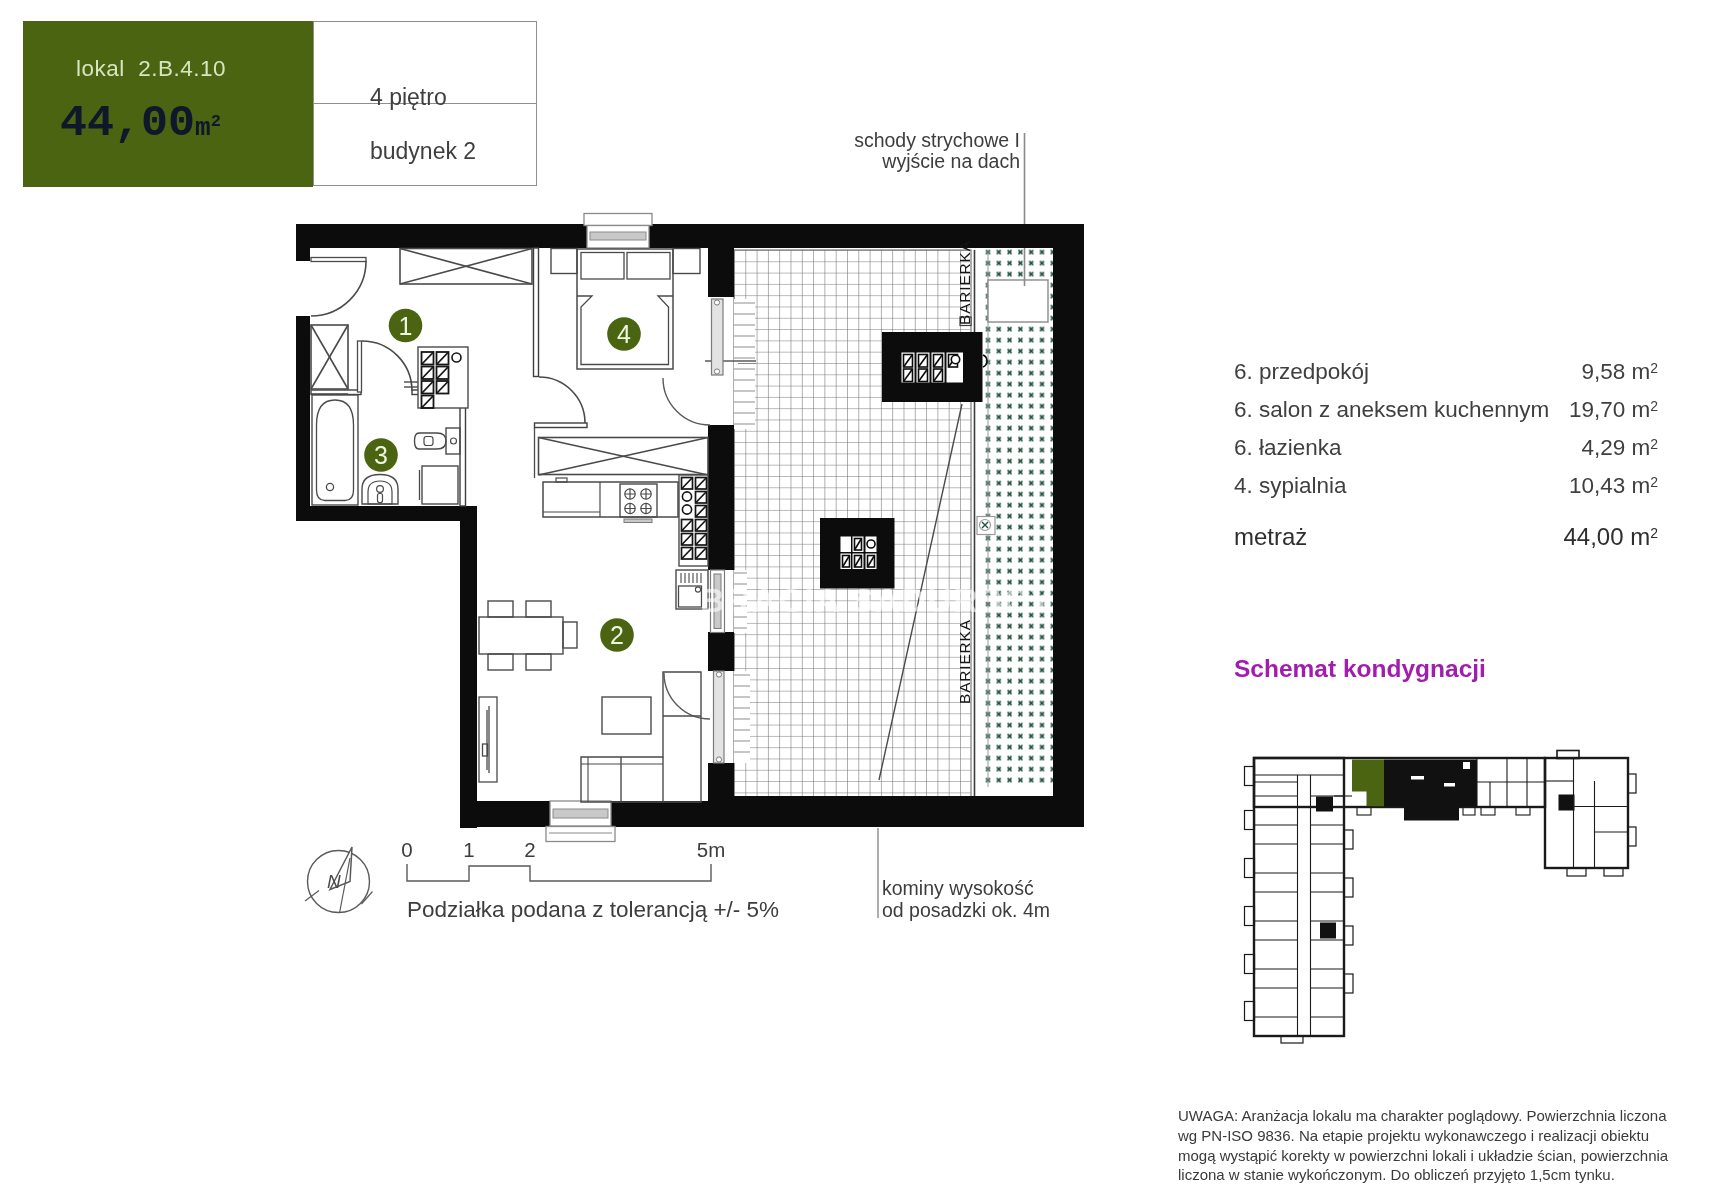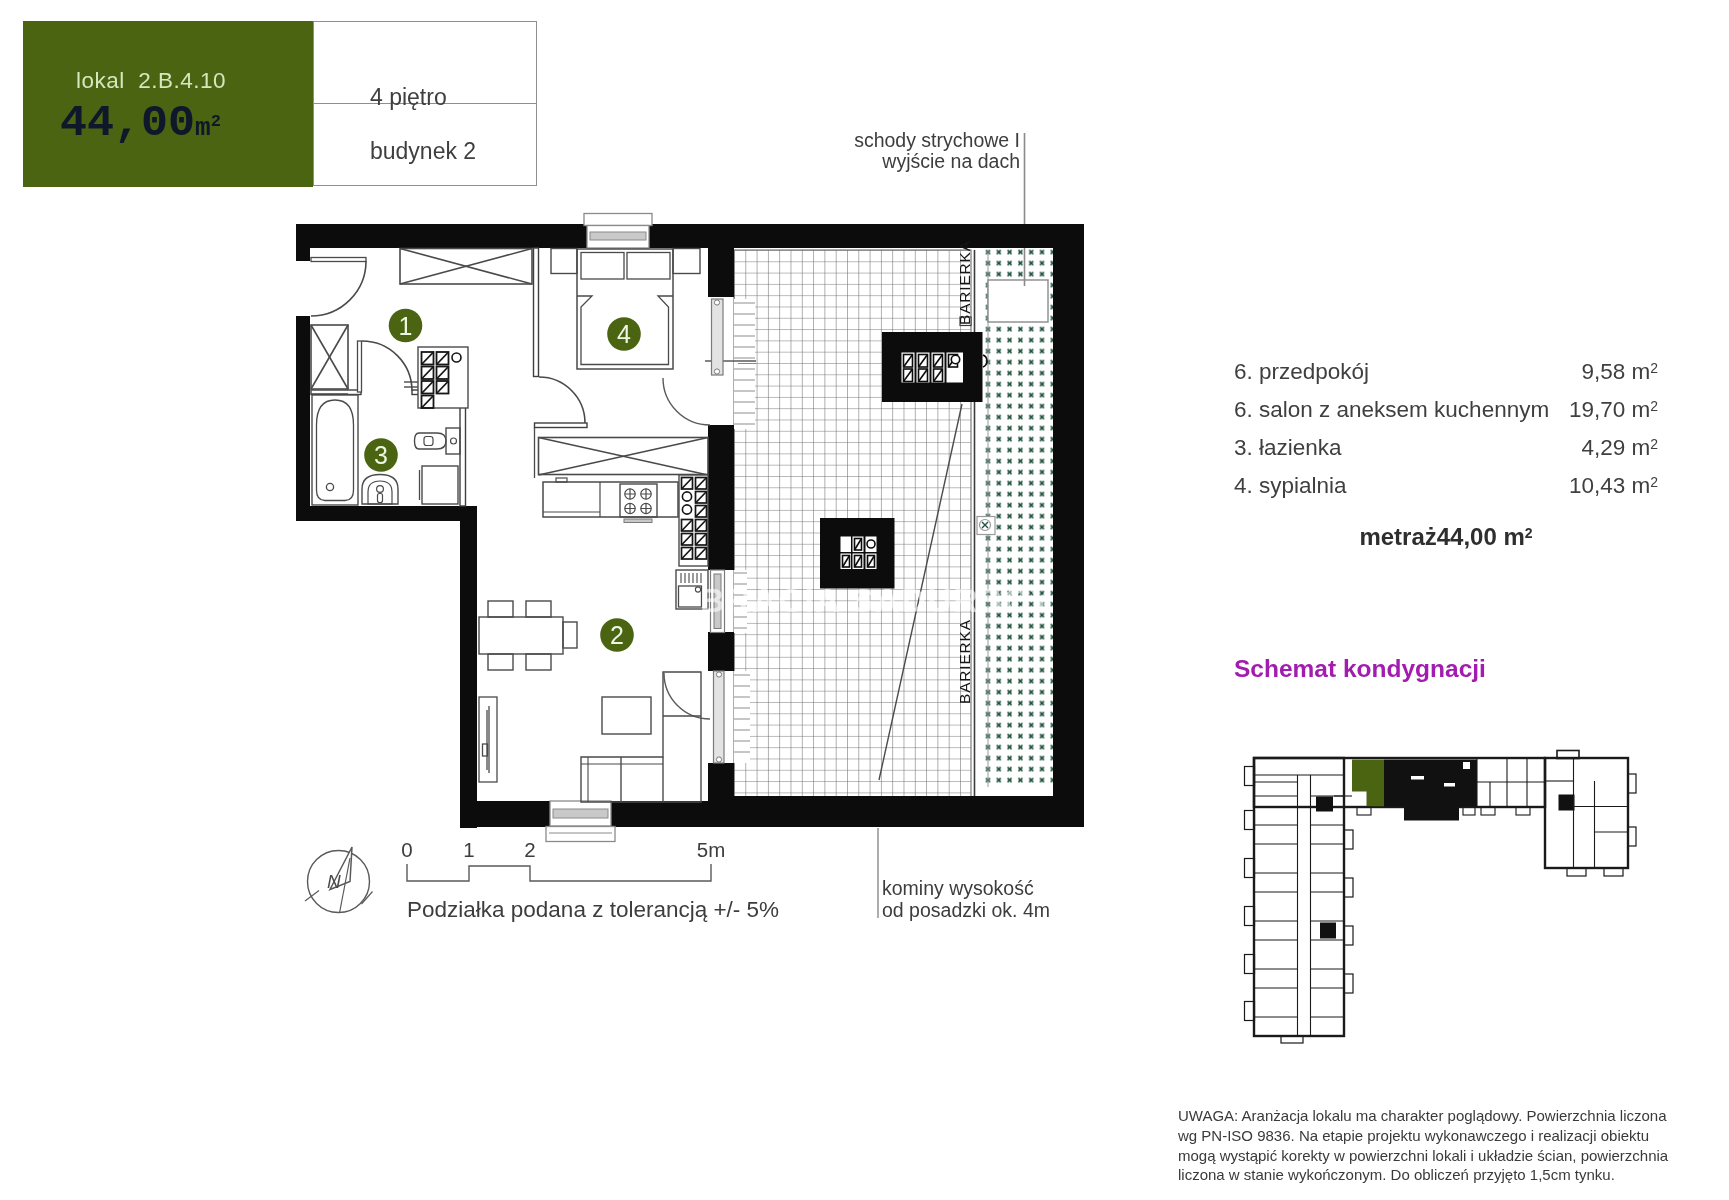--- a/index.html
+++ b/index.html
@@ -1,29 +1,29 @@
 <!DOCTYPE html>
 <html><head>
 <meta charset="utf-8">
 <style>
   html,body{margin:0;padding:0;}
   body{width:1729px;height:1200px;background:#ffffff;font-family:"Liberation Sans",sans-serif;position:relative;overflow:hidden;}
   .abs{position:absolute;}
   .hdr-green{left:23px;top:21px;width:290px;height:166px;background:#4a6412;}
-  .hdr-lokal{left:76px;top:68px;font-size:22.5px;color:#d7e6bd;letter-spacing:.5px;}
+  .hdr-lokal{left:76px;top:56px;font-size:22.5px;color:#d7e6bd;letter-spacing:.5px;}
   .hdr-area{left:60px;top:98px;color:#0f172a;font-weight:bold;font-size:45px;letter-spacing:0px;font-family:Liberation Mono, monospace;}
   .hdr-area .m2{font-size:26px;}
   .hdr-area .sup2{font-size:17px;vertical-align:9px;}
   .hdr-box{left:313px;top:21px;width:224px;height:165px;border:1px solid #8f8f8f;box-sizing:border-box;}
   .hdr-split{left:313px;top:103px;width:224px;height:1px;background:#8f8f8f;}
   .hdr-t1{left:370px;top:54px;font-size:23px;color:#3f3f3f;margin-top:30px;}
   .hdr-t2{left:370px;top:138px;font-size:23px;color:#3f3f3f;}
   .row{position:absolute;left:1234px;width:424px;display:flex;justify-content:space-between;font-size:22.5px;color:#3f3f3f;line-height:1;}
   .row sup{font-size:14px;line-height:0;position:relative;top:2px;}
-  .rowb{font-weight:bold;font-size:24px;color:#2e2e2e;justify-content:center;}
+  .rowb{font-weight:normal;font-size:24px;color:#2e2e2e;}
   .schemat-h{left:1234px;top:655px;font-size:24.5px;font-weight:bold;color:#a21caf;}
   .disc{left:1178px;top:1106px;width:520px;font-size:15px;line-height:19.8px;color:#3a3a3a;white-space:nowrap;}
 </style>
 </head>
 <body>
 <div class="abs hdr-green"></div>
 <div class="abs hdr-lokal">lokal&nbsp;&nbsp;2.B.4.10</div>
 <div class="abs hdr-area">44,00<span class="m2">m<span class="sup2">2</span></span></div>
 <div class="abs hdr-box"></div>
 <div class="abs hdr-split"></div>
@@ -32,21 +32,21 @@
 
 <div class="row" style="top:361px">
     <span>6. przedpokój</span>
     <span>9,58 m<sup>2</sup></span>
   </div>
 <div class="row" style="top:399px">
     <span>6. salon z aneksem kuchennym</span>
     <span>19,70 m<sup>2</sup></span>
   </div>
 <div class="row" style="top:437px">
-    <span>3. łazienka</span>
+    <span>6. łazienka</span>
     <span>4,29 m<sup>2</sup></span>
   </div>
 <div class="row" style="top:475px">
     <span>4. sypialnia</span>
     <span>10,43 m<sup>2</sup></span>
   </div>
 <div class="row rowb" style="top:525px">
     <span>metraż</span>
     <span>44,00 m<sup>2</sup></span>
   </div>

